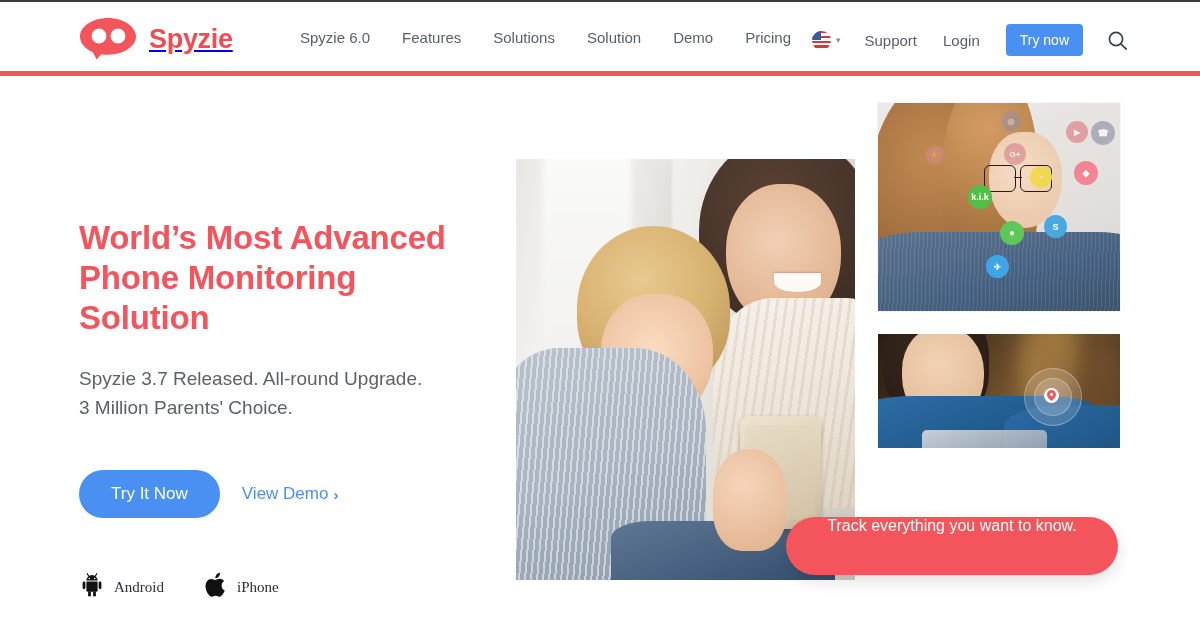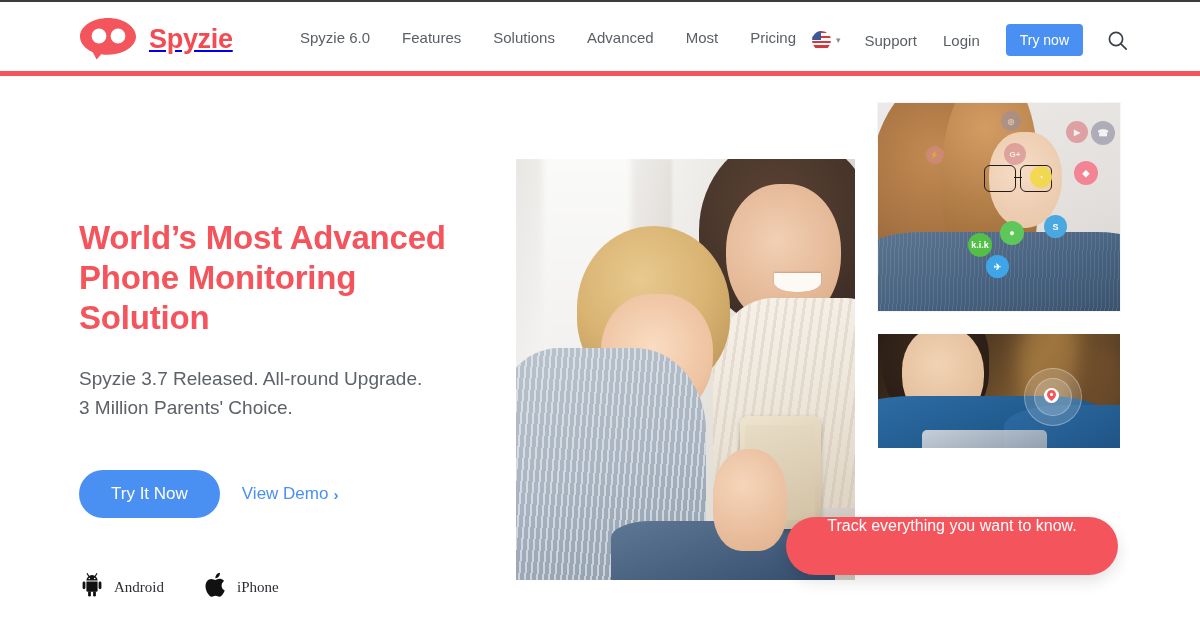--- a/index.html
+++ b/index.html
@@ -160,22 +160,22 @@
           <circle cx="39" cy="18" r="7.4" fill="#ffffff"></circle>
         </svg>
       </span>
       <span class="logo-text">Spyzie</span>
     </a>
 
     <nav class="nav">
       <a href="#">Spyzie 6.0</a>
       <a href="#">Features</a>
       <a href="#">Solutions</a>
-      <a href="#">Advanced</a>
-      <a href="#">Most</a>
+      <a href="#">Solution</a>
+      <a href="#">Demo</a>
       <a href="#">Pricing</a>
     </nav>
 
     <div class="header-right">
       <span class="flag">
         <span class="stripes"></span>
           <span class="canton"></span>
       </span>
       <span class="chev-sm">▾</span>
       <a class="hdr-link" href="#">Support</a>
@@ -271,21 +271,21 @@
     <div class="gp-denim"></div>
     <div class="gp-denim-tex"></div>
     <div class="bubbles" id="social-bubbles">
         <span class="bub" style="left: 188px; top: 18px; width: 22px; height: 22px; background: rgb(217, 106, 114); opacity: 0.55; font-size: 8px;">▶</span>
         <span class="bub" style="left: 123px; top: 8px; width: 20px; height: 20px; background: rgb(142, 143, 174); opacity: 0.5; font-size: 8px;">◎</span>
         <span class="bub" style="left: 213px; top: 18px; width: 24px; height: 24px; background: rgb(140, 140, 160); opacity: 0.62; font-size: 9px;">☎</span>
         <span class="bub" style="left: 126px; top: 40px; width: 22px; height: 22px; background: rgb(207, 122, 130); opacity: 0.55; font-size: 8px;">G+</span>
         <span class="bub" style="left: 48px; top: 43px; width: 18px; height: 18px; background: rgb(217, 138, 147); opacity: 0.5; font-size: 7px;">⚡</span>
         <span class="bub" style="left: 152px; top: 63px; width: 22px; height: 22px; background: rgb(242, 217, 78); opacity: 0.95; font-size: 8px;">◔</span>
         <span class="bub" style="left: 196px; top: 58px; width: 24px; height: 24px; background: rgb(244, 123, 140); opacity: 0.9; font-size: 9px;">◆</span>
-        <span class="bub" style="left: 90px; top: 82px; width: 24px; height: 24px; background: rgb(83, 191, 71); opacity: 1; font-size: 9px; margin-top: 48px;">k.i.k</span>
+        <span class="bub" style="left: 90px; top: 82px; width: 24px; height: 24px; background: rgb(83, 191, 71); opacity: 1; font-size: 9px;">k.i.k</span>
         <span class="bub" style="left: 122px; top: 118px; width: 24px; height: 24px; background: rgb(94, 199, 90); opacity: 1; font-size: 9px;">●</span>
         <span class="bub" style="left: 166px; top: 112px; width: 23px; height: 23px; background: rgb(74, 168, 224); opacity: 1; font-size: 9px;">S</span>
         <span class="bub" style="left: 108px; top: 152px; width: 23px; height: 23px; background: rgb(62, 166, 232); opacity: 1; font-size: 9px;">✈</span>
       </div>
   </div>
 
   <div class="photo photo-child">
     <div class="cp-bg"></div>
     <div class="cp-blur1"></div>
     <div class="cp-blur2"></div>

